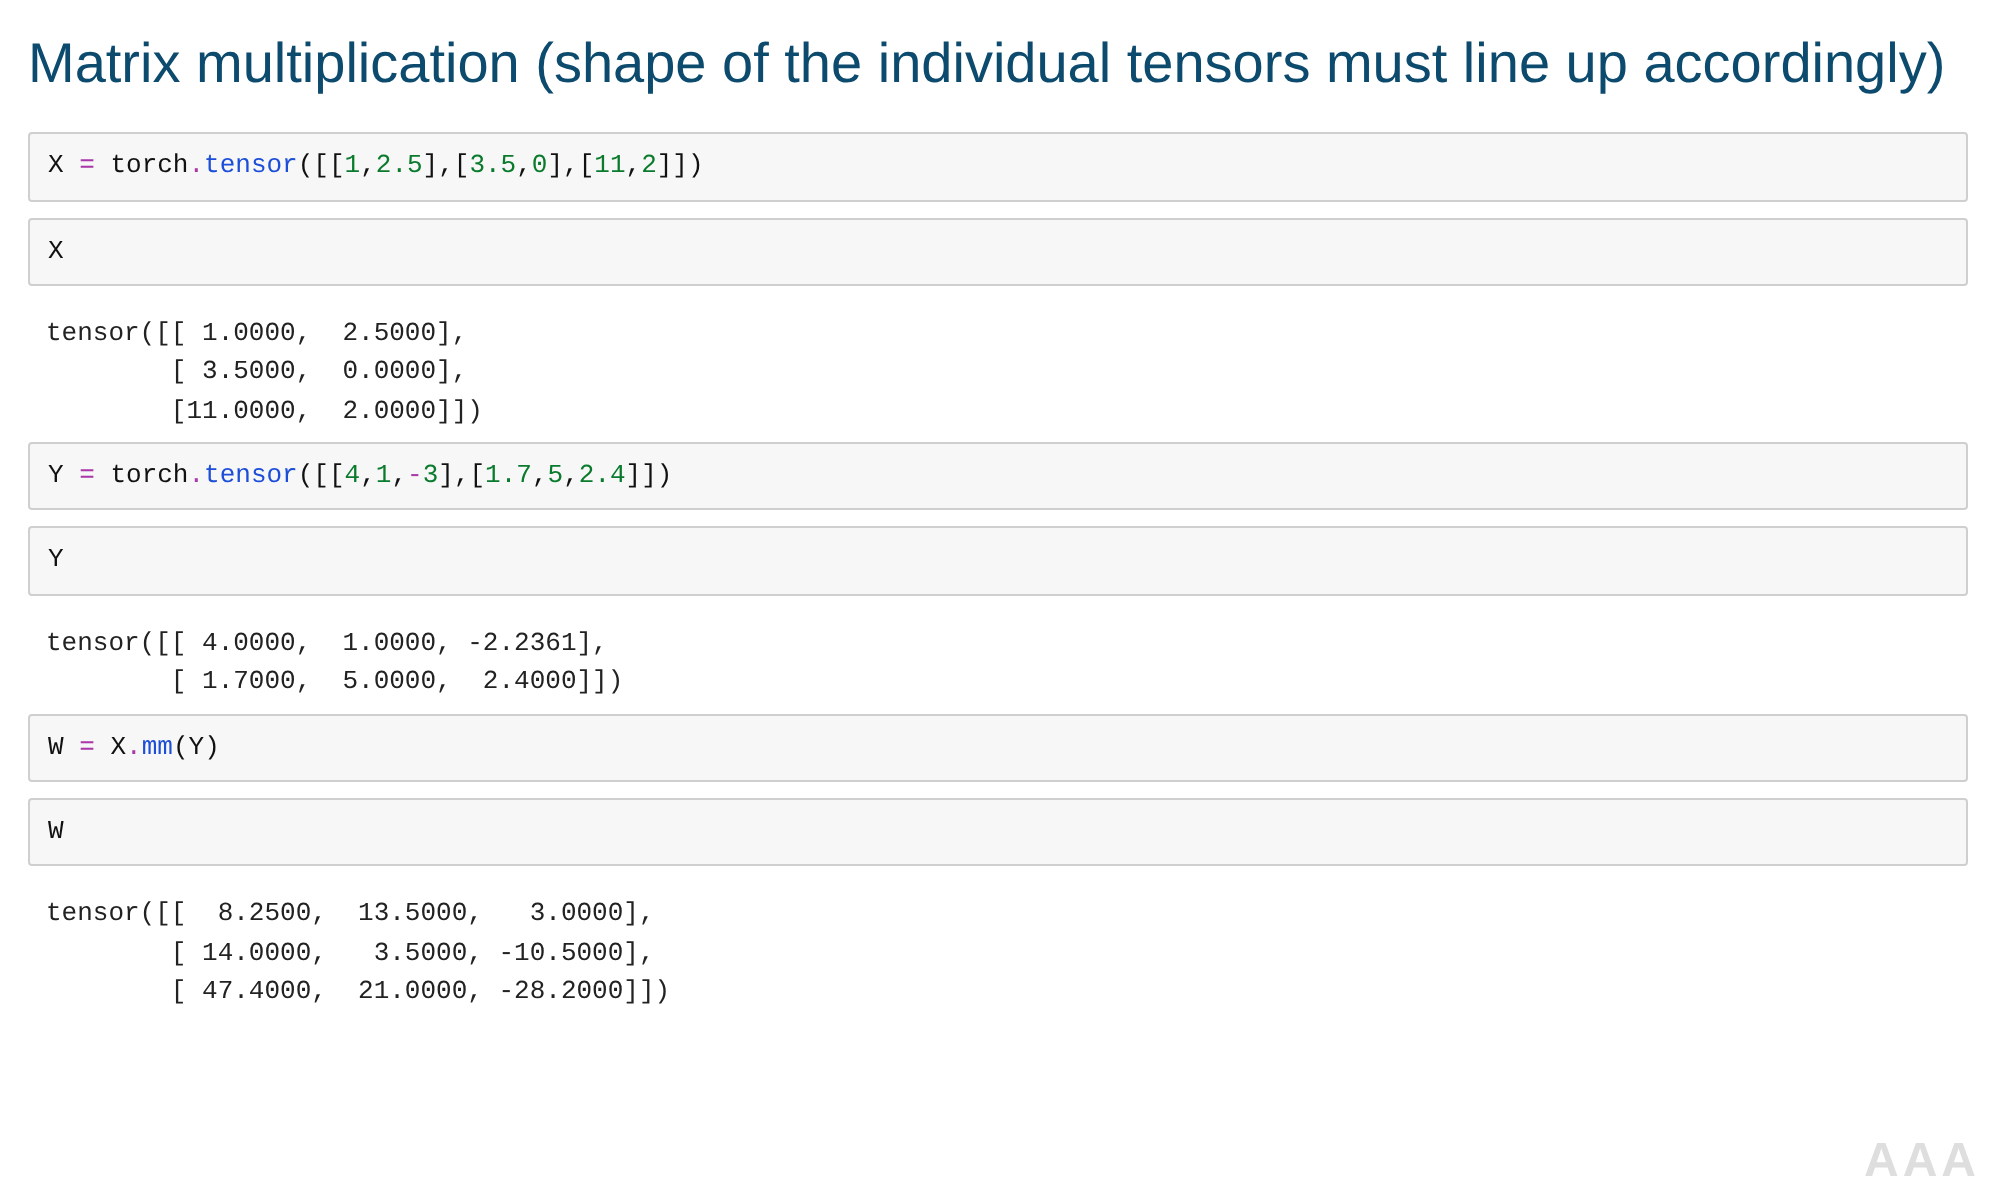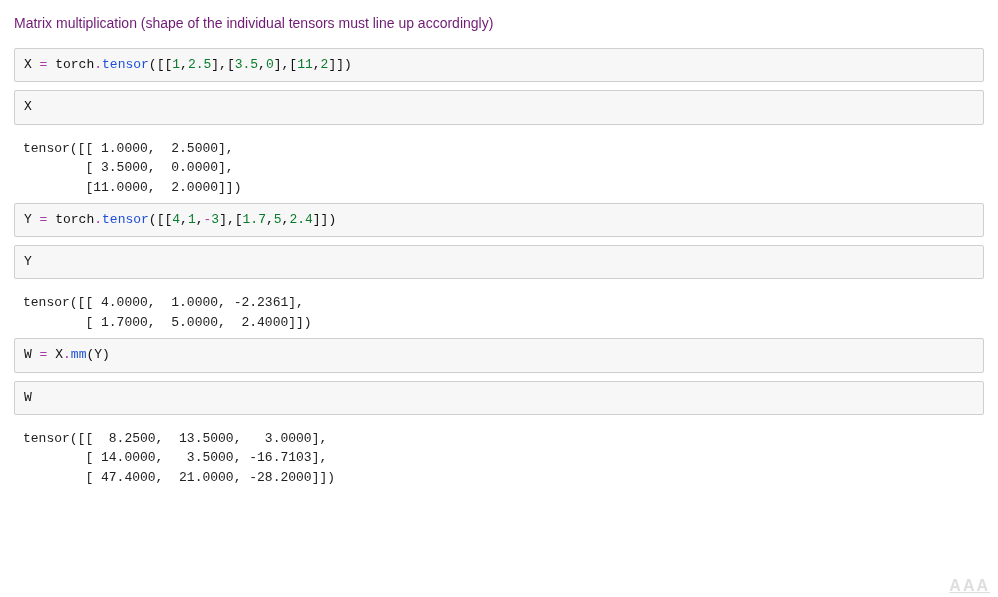--- a/index.html
+++ b/index.html
@@ -4,23 +4,23 @@
   <style>
     body {
       margin: 0;
       padding: 14px;
       font-family: -apple-system, BlinkMacSystemFont, "Segoe UI", Helvetica, Arial, sans-serif;
       background: #ffffff;
       color: #333;
       font-size: 14px;
     }
     .heading {
-      font-size: 14px;
+      font-size: 28px;
       font-weight: 400;
-      color: #701a75;
+      color: #0c4a6e;
       margin: 0 0 16px 0;
       line-height: 1.3;
     }
     .cell-input {
       background: #f7f7f7;
       border: 1px solid #cfcfcf;
       border-radius: 2px;
       padding: 7px 9px;
       margin-bottom: 8px;
       font-family: Consolas, Monaco, "Courier New", monospace;
@@ -40,26 +40,25 @@
     .tk-ident { color: #111; }
     .tk-op { color: #a938a9; }
     .tk-num { color: #0a7b2d; }
     .tk-call { color: #1d4ed8; }
     .tk-paren { color: #111; }
     .watermark {
       position: fixed;
       right: 8px;
       bottom: 2px;
       color: rgba(200,200,200,0.6);
-      font-size: 16px;
+      font-size: 24px;
       font-weight: 700;
       letter-spacing: 2px;
       font-family: Arial, sans-serif;
       pointer-events: none;
-      text-decoration: underline;
     }
   </style>
 </head>
 <body>
 
 <div class="heading">Matrix multiplication (shape of the individual tensors must line up accordingly)</div>
 
 <div class="cell-input"><span class="tk-ident">X</span><span class="tk-op"> = </span><span class="tk-ident">torch</span><span class="tk-op">.</span><span class="tk-call">tensor</span><span class="tk-paren">([[</span><span class="tk-num">1</span><span class="tk-paren">,</span><span class="tk-num">2.5</span><span class="tk-paren">],[</span><span class="tk-num">3.5</span><span class="tk-paren">,</span><span class="tk-num">0</span><span class="tk-paren">],[</span><span class="tk-num">11</span><span class="tk-paren">,</span><span class="tk-num">2</span><span class="tk-paren">]])</span></div>
 
 <div class="cell-input"><span class="tk-ident">X</span></div>
@@ -70,16 +69,16 @@
 <div class="cell-input"><span class="tk-ident">Y</span><span class="tk-op"> = </span><span class="tk-ident">torch</span><span class="tk-op">.</span><span class="tk-call">tensor</span><span class="tk-paren">([[</span><span class="tk-num">4</span><span class="tk-paren">,</span><span class="tk-num">1</span><span class="tk-paren">,</span><span class="tk-op">-</span><span class="tk-num">3</span><span class="tk-paren">],[</span><span class="tk-num">1.7</span><span class="tk-paren">,</span><span class="tk-num">5</span><span class="tk-paren">,</span><span class="tk-num">2.4</span><span class="tk-paren">]])</span></div>
 
 <div class="cell-input"><span class="tk-ident">Y</span></div>
 <div class="cell-output">tensor([[ 4.0000,  1.0000, -2.2361],
         [ 1.7000,  5.0000,  2.4000]])</div>
 
 <div class="cell-input"><span class="tk-ident">W</span><span class="tk-op"> = </span><span class="tk-ident">X</span><span class="tk-op">.</span><span class="tk-call">mm</span><span class="tk-paren">(</span><span class="tk-ident">Y</span><span class="tk-paren">)</span></div>
 
 <div class="cell-input"><span class="tk-ident">W</span></div>
 <div class="cell-output">tensor([[  8.2500,  13.5000,   3.0000],
-        [ 14.0000,   3.5000, -16.7103],
+        [ 14.0000,   3.5000, -10.5000],
         [ 47.4000,  21.0000, -28.2000]])</div>
 
 <div class="watermark">AAA</div>
 
 </body></html>

